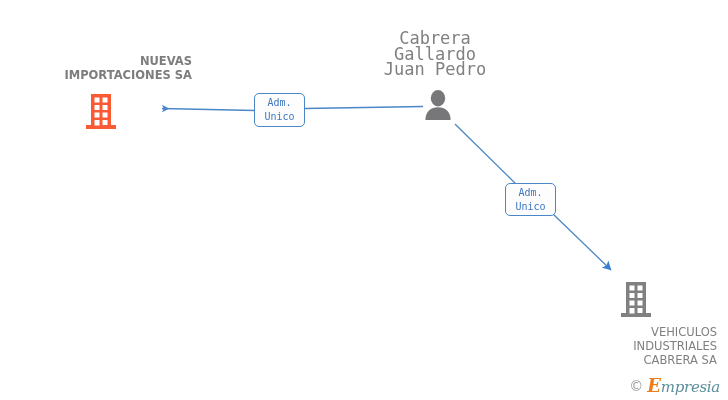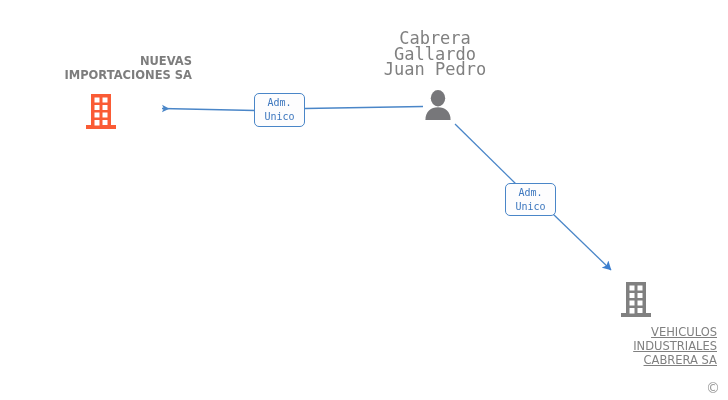--- a/index.html
+++ b/index.html
@@ -192,28 +192,29 @@
           <rect x="8.5" y="11" width="5" height="5"></rect>
           <rect x="16.5" y="11" width="5" height="5"></rect>
           <rect x="8.5" y="18.5" width="5" height="5"></rect>
           <rect x="16.5" y="18.5" width="5" height="5"></rect>
           <rect x="8.5" y="26" width="5" height="5.5"></rect>
           <rect x="16.5" y="26" width="5" height="5"></rect>
         </g>
       </svg>
     </div>
 
-    <div class="entity-label" style="left:557px;top:325px;width:160px;text-decoration:underline;">VEHICULOS
+    <div class="entity-label" style="left:557px;top:325px;width:160px;">VEHICULOS
 INDUSTRIALES
 CABRERA SA</div>
   </div>
 
   <div class="rel-box" style="left:254px;top:93px;width:51px;height:34px;">Adm.
 Unico</div>
 
   <div class="rel-box" style="left:505px;top:183px;width:51px;height:33px;">Adm.
 Unico</div>
 
   <div class="watermark">
     <span class="wm-copy">©</span>
+    <span class="wm-text"><span class="wm-e">E</span><span>mpresia</span></span>
   </div>
 
 </div>
 
 </body></html>

